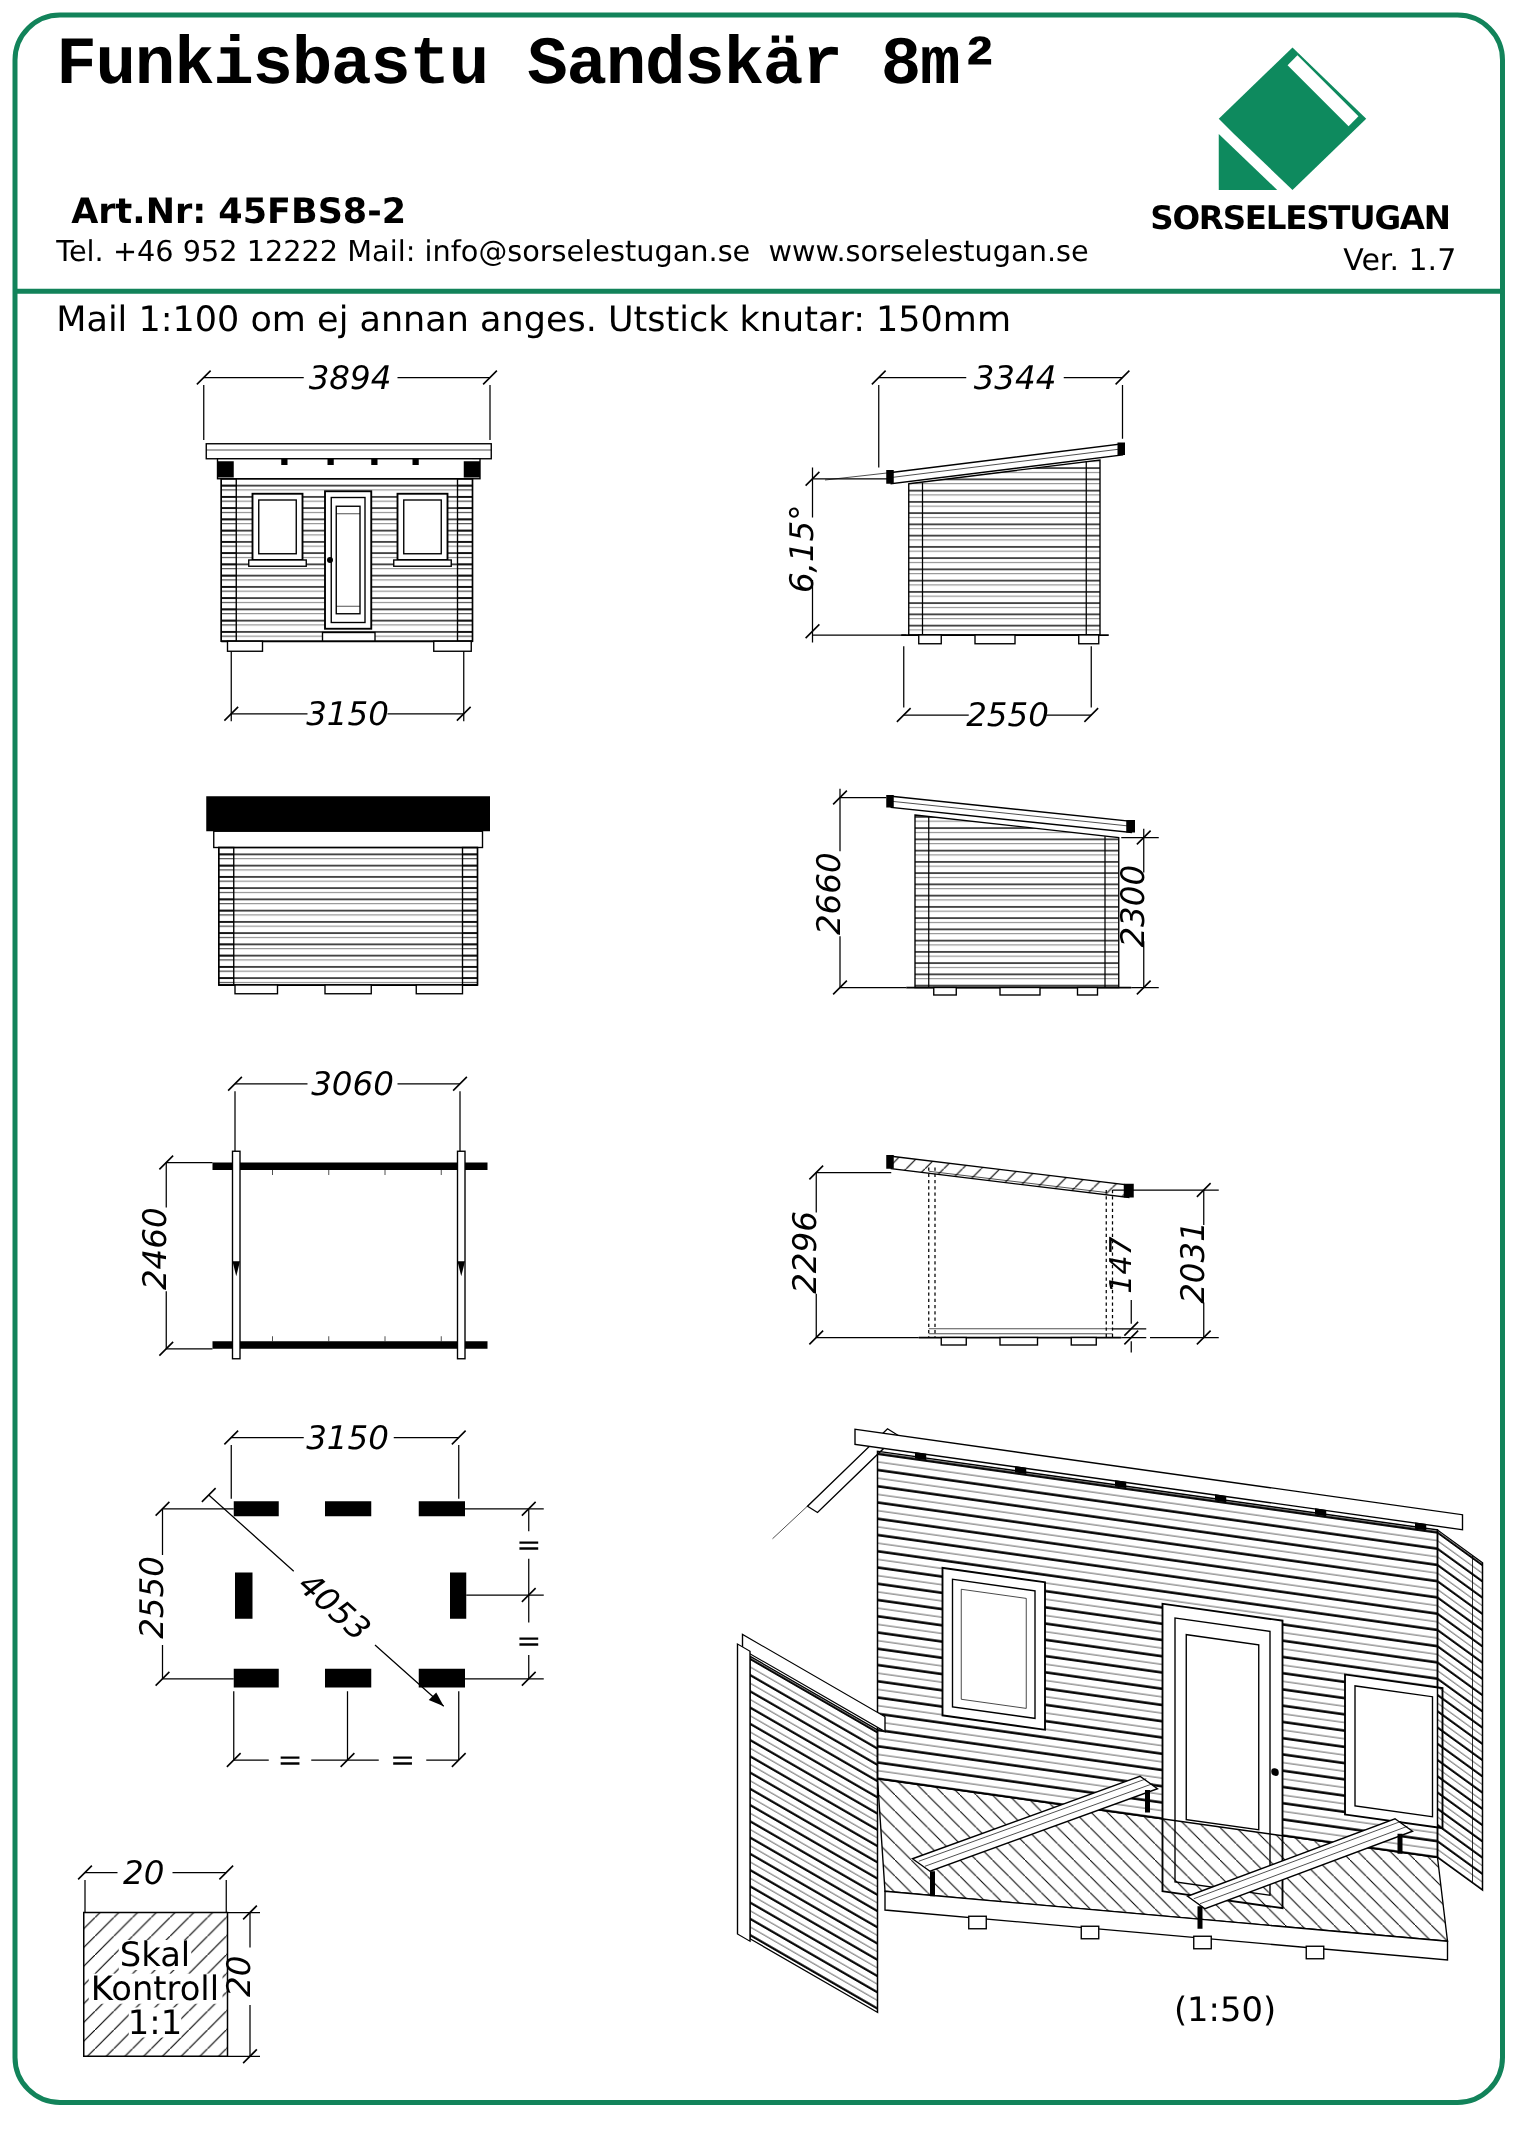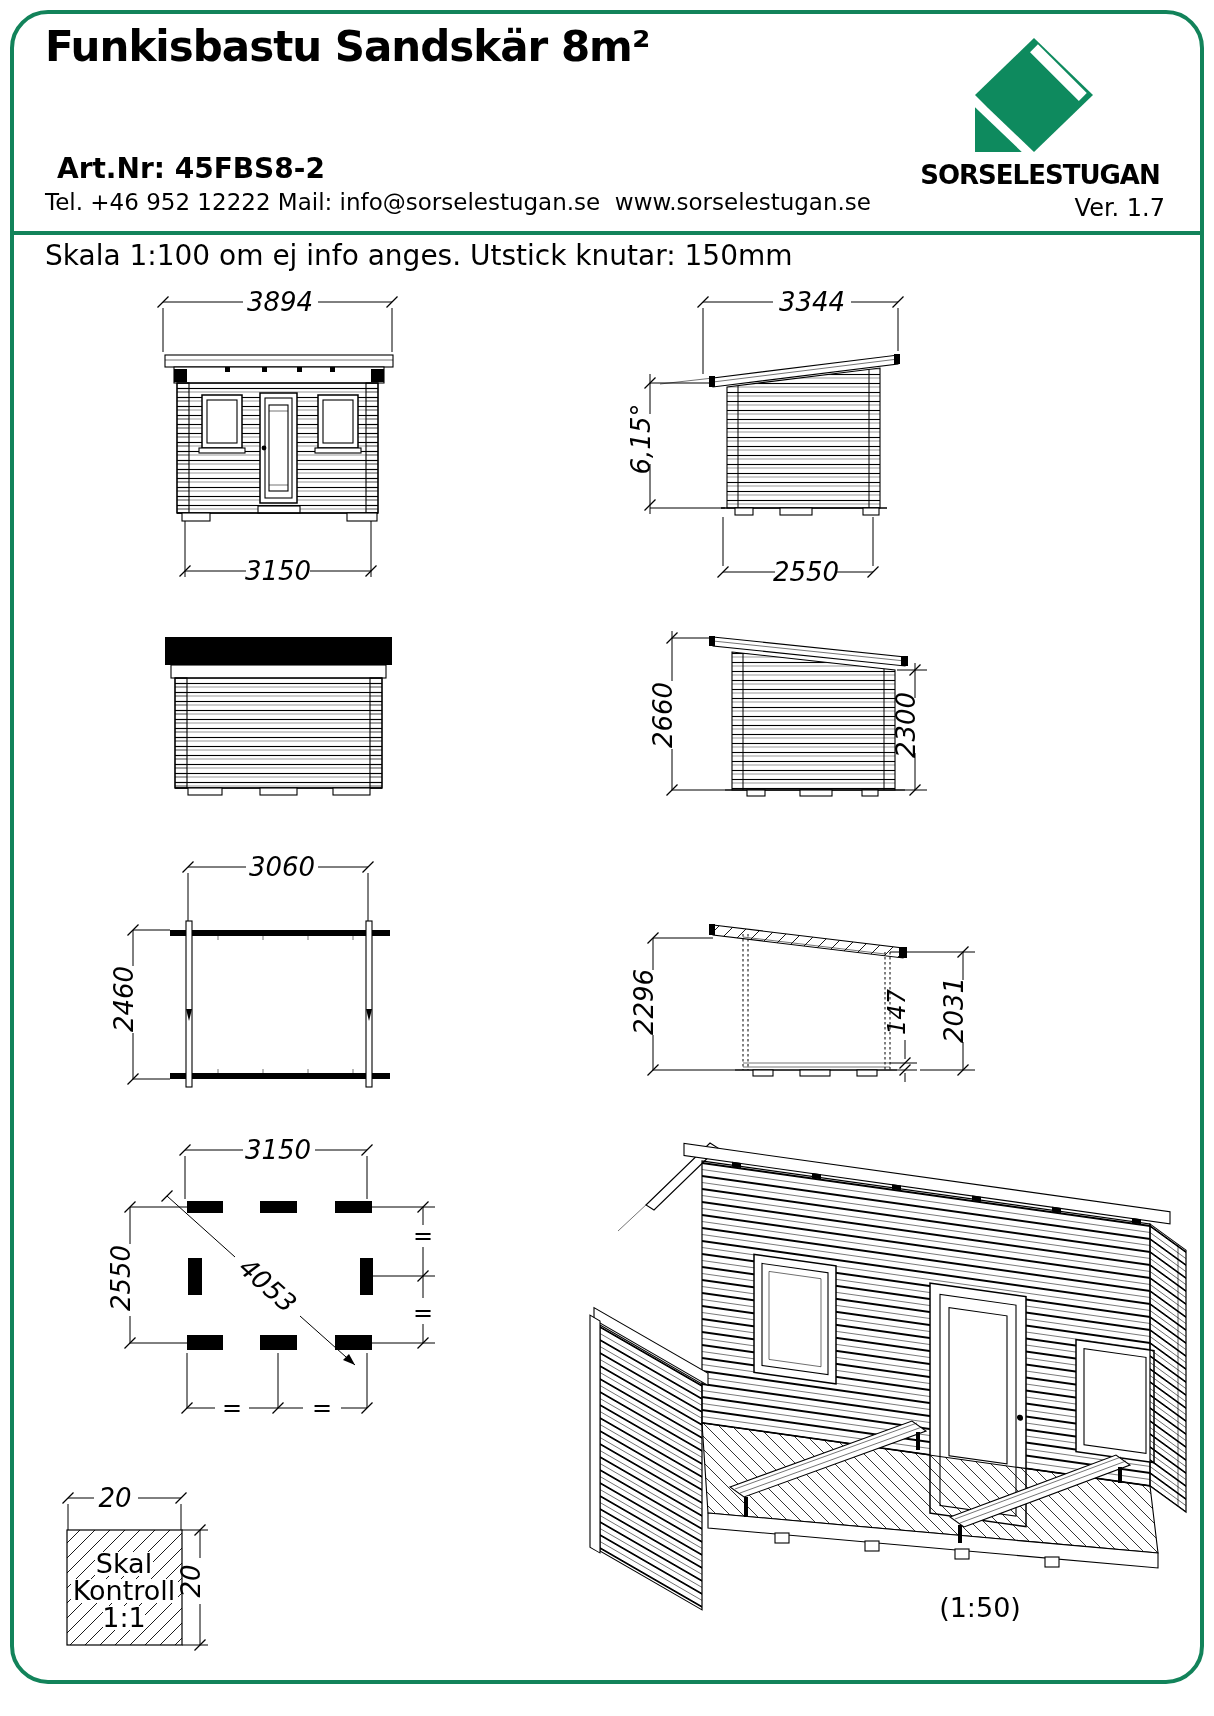--- a/index.html
+++ b/index.html
@@ -6,21 +6,21 @@
   body{
     width:1214px;height:1716px;position:relative;background:#ffffff;
     font-family:"DejaVu Sans",sans-serif;color:#000;
   }
   .abs{position:absolute;}
   #frame{
     left:10px;top:10px;width:1186px;height:1666px;
     border:4px solid #12835a;border-radius:38px;box-sizing:content-box;
   }
   #divider{left:12px;top:231px;width:1190px;height:4px;background:#12835a;}
-  #title{left:45px;top:22px;font-size:42px;font-weight:bold;letter-spacing:-1px;white-space:nowrap;}
+  #title{left:45px;top:22px;font-size:54px;font-weight:bold;letter-spacing:-1px;white-space:nowrap;font-family:Liberation Mono, monospace;}
   #artnr{left:45px;top:152px;font-size:28px;font-weight:bold;margin-left:12px;}
   #contact{left:45px;top:189px;font-size:23px;white-space:pre;}
   #brand{left:915px;top:160px;width:250px;text-align:center;font-size:26px;font-weight:bold;letter-spacing:-1px;white-space:nowrap;}
   #version{left:915px;top:194px;width:250px;text-align:right;font-size:24px;}
   #scalenote{left:45px;top:239px;font-size:28px;}
   #logo{left:972px;top:36px;}
   svg{overflow:visible;}
   .ln{stroke:#000;stroke-width:1;fill:none;}
   .ln2{stroke:#000;stroke-width:1.4;fill:none;}
   .t{stroke:#000;stroke-width:.55;fill:none;}
@@ -65,21 +65,21 @@
 <div id="artnr" class="abs">Art.Nr: 45FBS8-2</div>
 <div id="contact" class="abs">Tel. +46 952 12222 Mail: info@sorselestugan.se  www.sorselestugan.se</div>
 
 <svg id="logo" class="abs" width="124" height="120" viewBox="0 0 120 118">
   <polygon points="60,2 118,58 60,114 14,70 2,58" fill="#0e8a5e"></polygon>
   <polygon points="2,70 2,114 48,114" fill="#0e8a5e"></polygon>
   <line x1="60" y1="12" x2="108" y2="60" stroke="#ffffff" stroke-width="11"></line>
 </svg>
 <div id="brand" class="abs">SORSELESTUGAN</div>
 <div id="version" class="abs">Ver. 1.7</div>
-<div id="scalenote" class="abs">Skala 1:100 om ej info anges. Utstick knutar: 150mm</div>
+<div id="scalenote" class="abs">Mail 1:100 om ej annan anges. Utstick knutar: 150mm</div>
 
 <svg class="abs" style="left:148px;top:288px" width="255" height="300">
   <g>
     <path class="ln" d="M15,14 H95 M170,14 H244 M15,20 V64 M244,20 V64"></path>
     <use href="#tick" x="15" y="14"></use>
       <use href="#tick" x="244" y="14"></use>
     <text class="dim" x="132" y="23">3894</text>
   </g>
   <g>
     <rect class="w" x="17" y="67" width="228" height="12"></rect>

